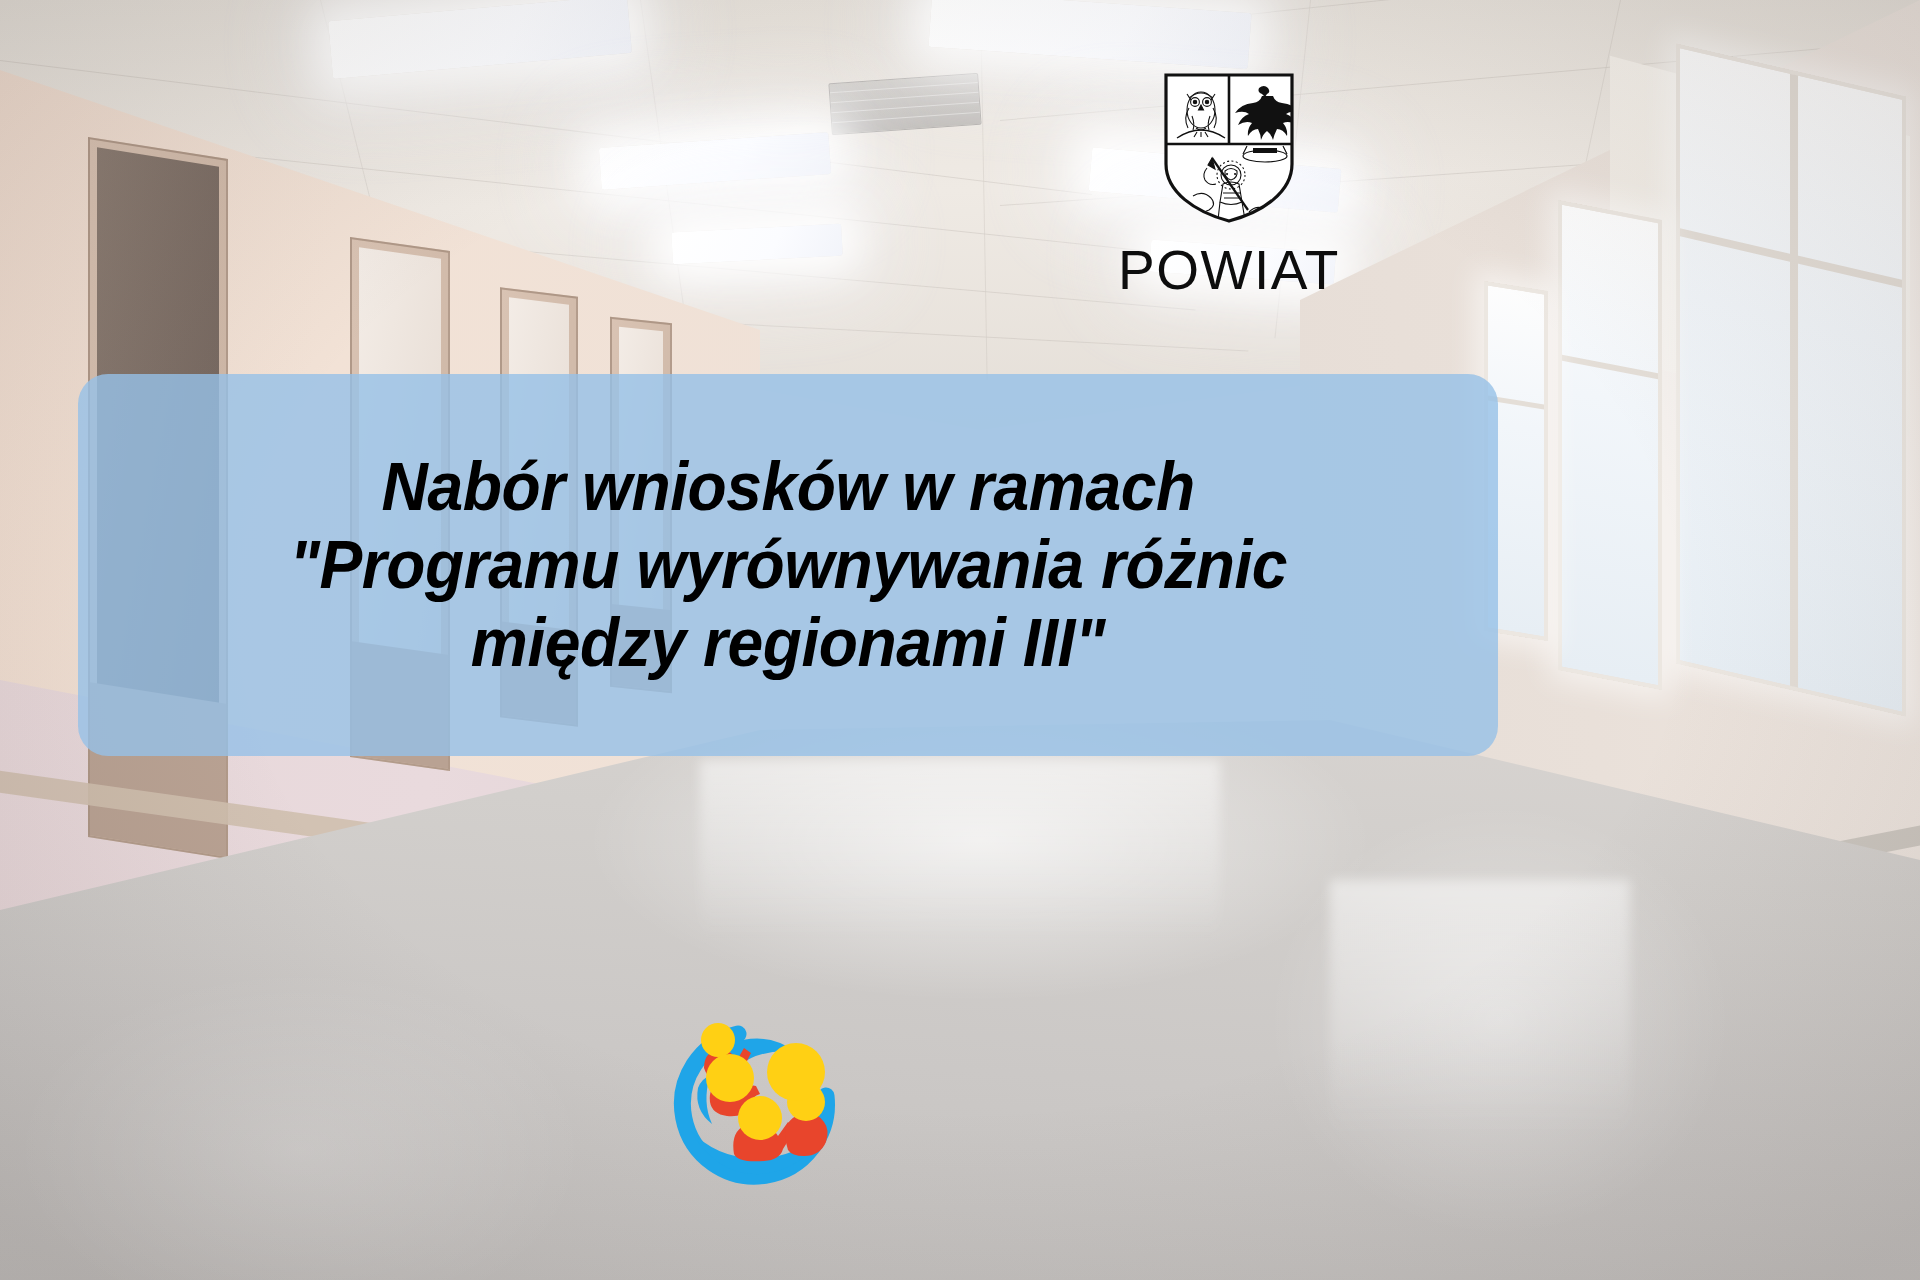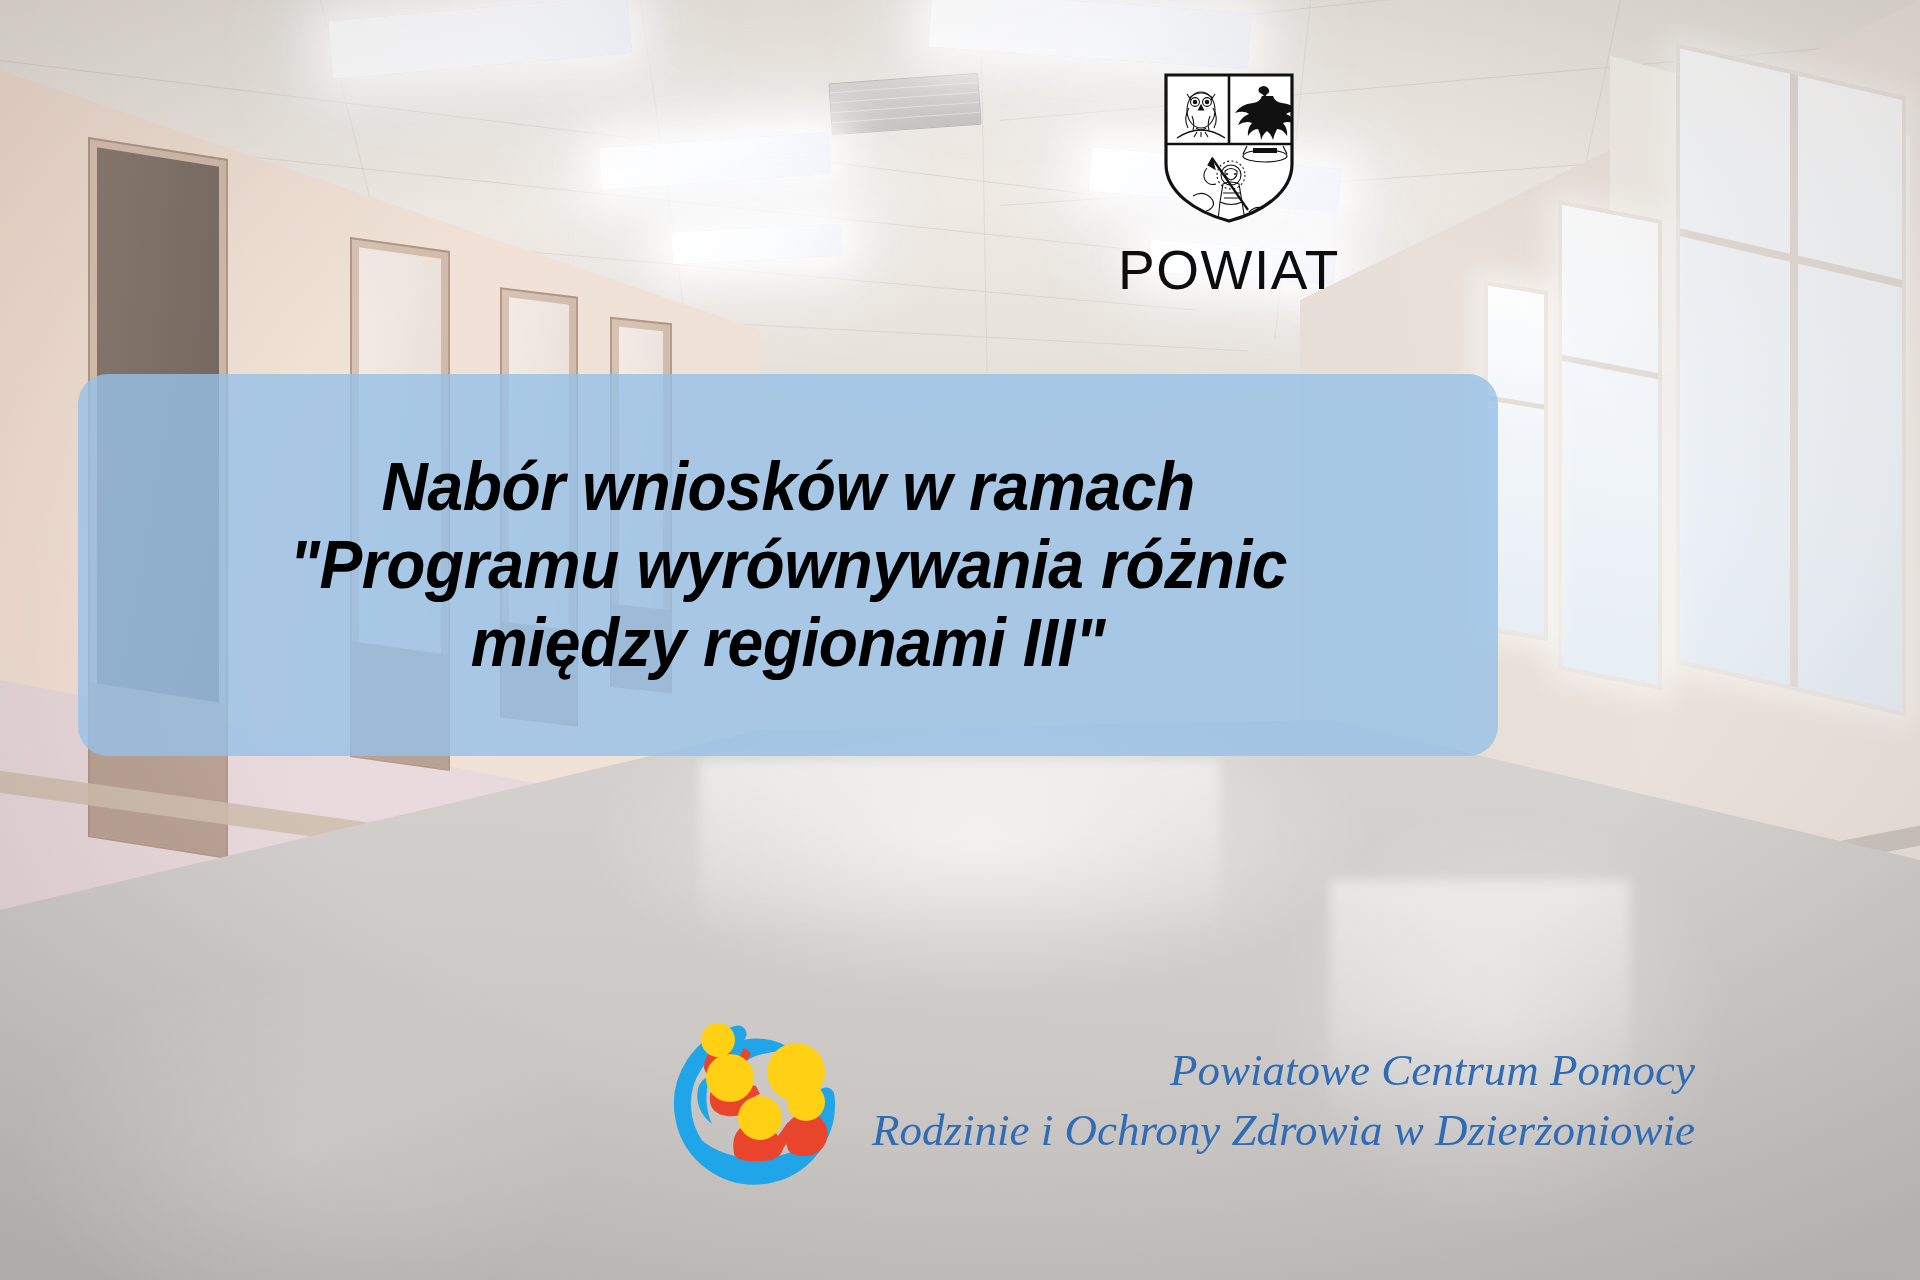--- a/index.html
+++ b/index.html
@@ -317,19 +317,15 @@
       <circle cx="70" cy="68" r="24" fill="#ffd014"></circle>
 
       <path d="M74 144 q-4 -24 14 -30 q20 -6 30 12 l10 -14 l8 6 l-13 21 q-3 11 -19 12 q-26 2 -30 -7z" fill="#e8452c"></path>
       <circle cx="100" cy="108" r="22" fill="#ffd014"></circle>
 
       <path d="M128 140 q-8 -26 8 -34 q18 -8 28 6 q6 8 2 20 q-6 14 -22 14 q-12 0 -16 -6z" fill="#e8452c"></path>
       <circle cx="146" cy="92" r="19" fill="#ffd014"></circle>
       <circle cx="136" cy="62" r="29" fill="#ffd014"></circle>
     </svg>
 
-    <div class="pcpr-text">
-      <span class="l1">Powiatowe Centrum Pomocy</span>
-      <span class="l2">Rodzinie i Ochrony Zdrowia w Dzierżoniowie</span>
-    </div>
   </div>
 
 </div>
 
 </body></html>

